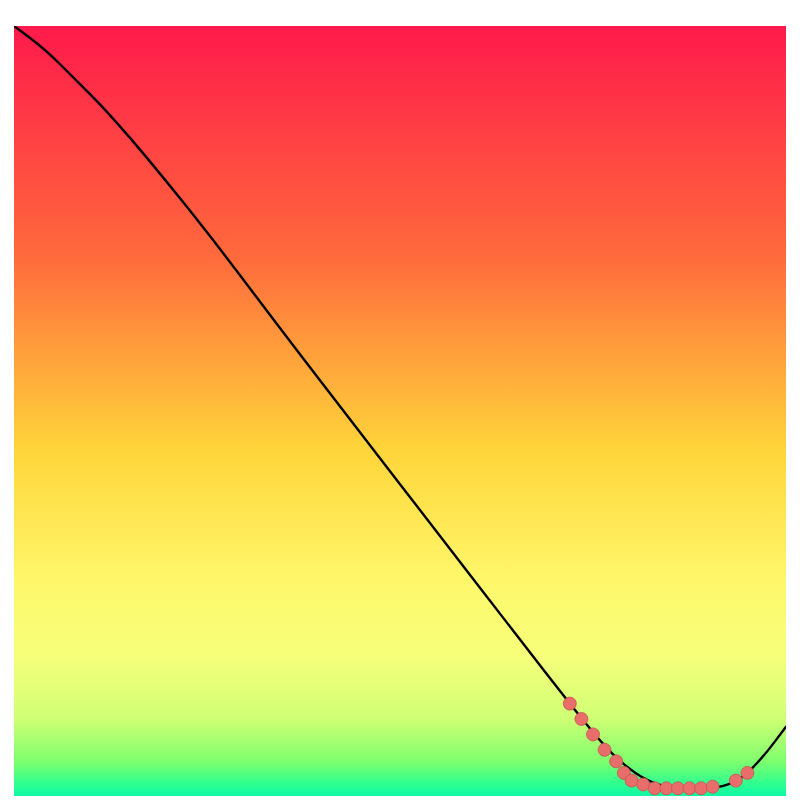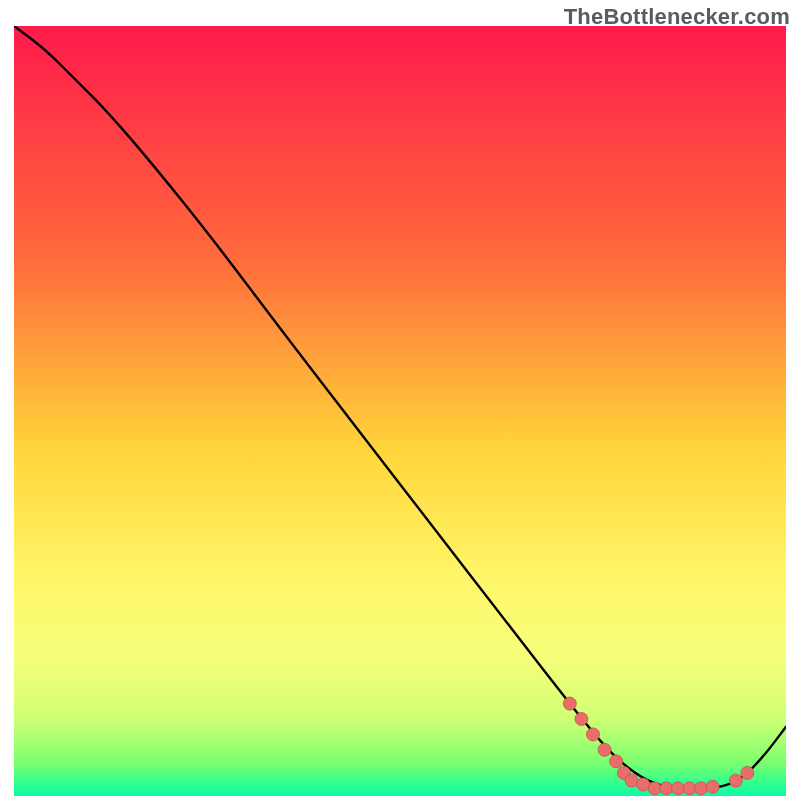--- a/index.html
+++ b/index.html
@@ -33,21 +33,20 @@
     top: 26px;
     width: 772px;
     height: 770px;
   }
   svg { display: block; }
 </style>
 </head>
 <body>
 
 <div class="stage">
-  <div class="watermark">TheBottlenecker.com</div>
 
   <div class="plot">
     <svg id="chart-svg" viewBox="0 0 772 770" width="772" height="770" preserveAspectRatio="none">
       <defs>
         <linearGradient id="bg-grad" x1="0" y1="0" x2="0" y2="1">
             <stop offset="0.00%" stop-color="#ff1a4b"></stop>
             <stop offset="30.00%" stop-color="#ff6a3c"></stop>
             <stop offset="55.00%" stop-color="#ffd53a"></stop>
             <stop offset="72.00%" stop-color="#fff76a"></stop>
             <stop offset="82.00%" stop-color="#f6ff7a"></stop>

